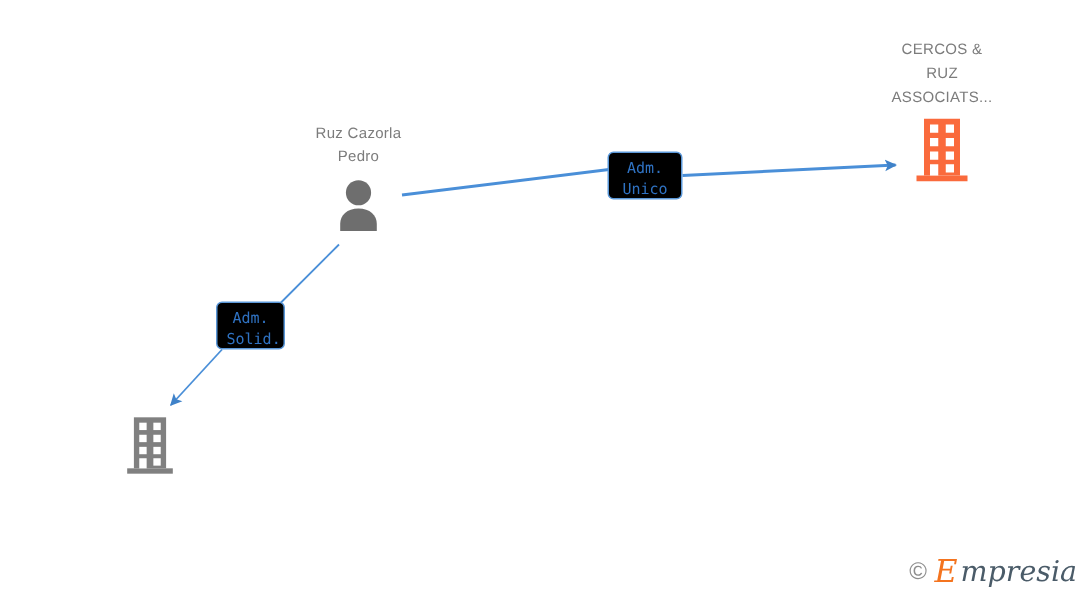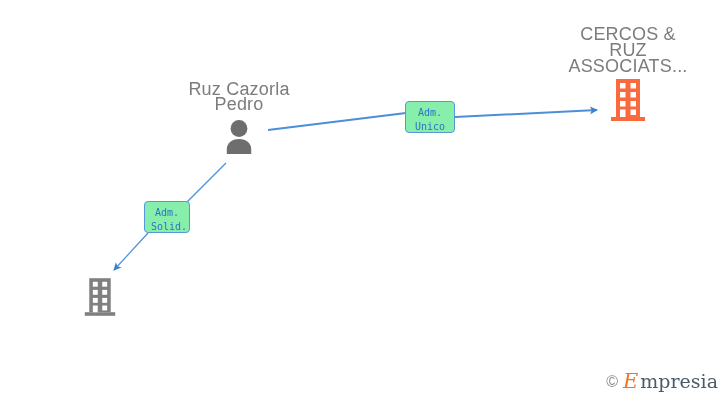--- a/index.html
+++ b/index.html
@@ -23,21 +23,21 @@
     top: 0;
     width: 728px;
     height: 400px;
   }
   .node {
     position: absolute;
     text-align: center;
   }
   .node-label {
     color: #7c7c7c;
-    font-size: 18px;
+    font-size: 10px;
     line-height: 15px;
     letter-spacing: 0.2px;
     white-space: pre-line;
     user-select: none;
   }
   .node-icon {
     display: block;
     margin: 0 auto;
   }
 
@@ -71,21 +71,21 @@
   #node-company-sub .node-label {
     margin-top: 5px;
     line-height: 16px;
   }
 
   
   .rel-box {
     position: absolute;
     border: 1px solid #5a97d8;
     border-radius: 4px;
-    background: #86efac;
+    background: #000000;
     color: #2f72c2;
     font-family: "DejaVu Sans Mono", monospace;
     font-size: 10px;
     line-height: 14px;
     text-align: center;
     padding: 4px 6px 5px 6px;
     box-sizing: border-box;
     white-space: pre-line;
     user-select: none;
   }
@@ -120,20 +120,21 @@
   #watermark .wm-e {
     color: #f4741f;
     font-family: "DejaVu Serif", serif;
     font-style: italic;
     font-size: 21px;
     line-height: 21px;
   }
   #watermark .wm-rest {
     color: #4a5b68;
     font-family: "DejaVu Serif", serif;
+    font-style: italic;
     font-size: 19px;
     line-height: 19px;
     margin-left: -3px;
   }
 </style>
 </head>
 <body>
 
 <div id="canvas">
 

